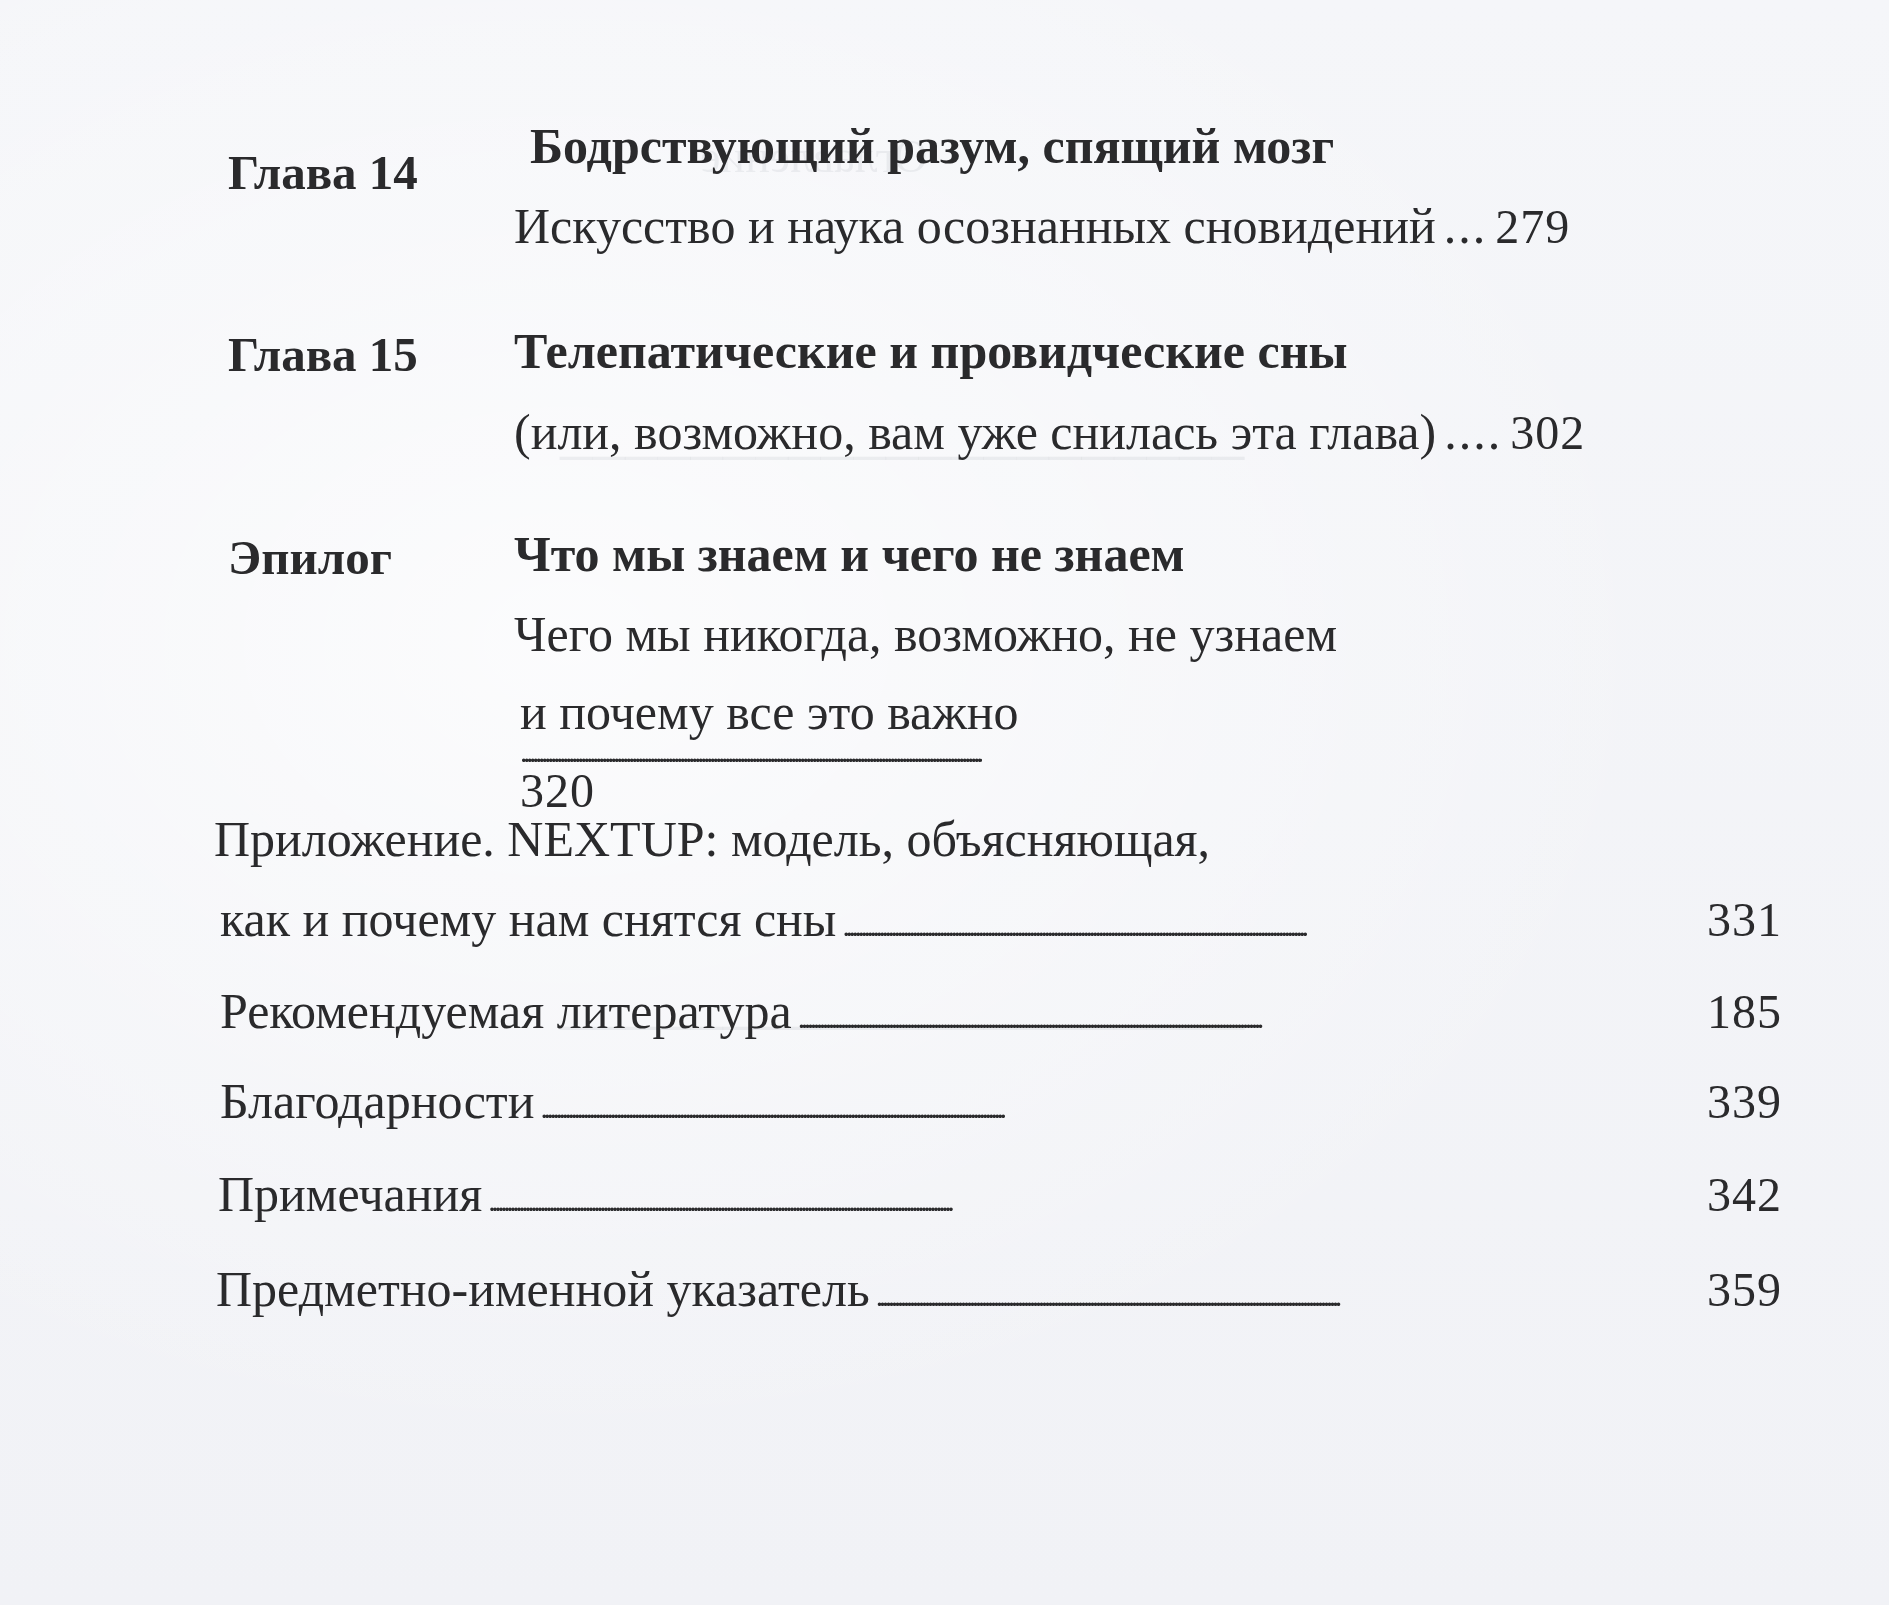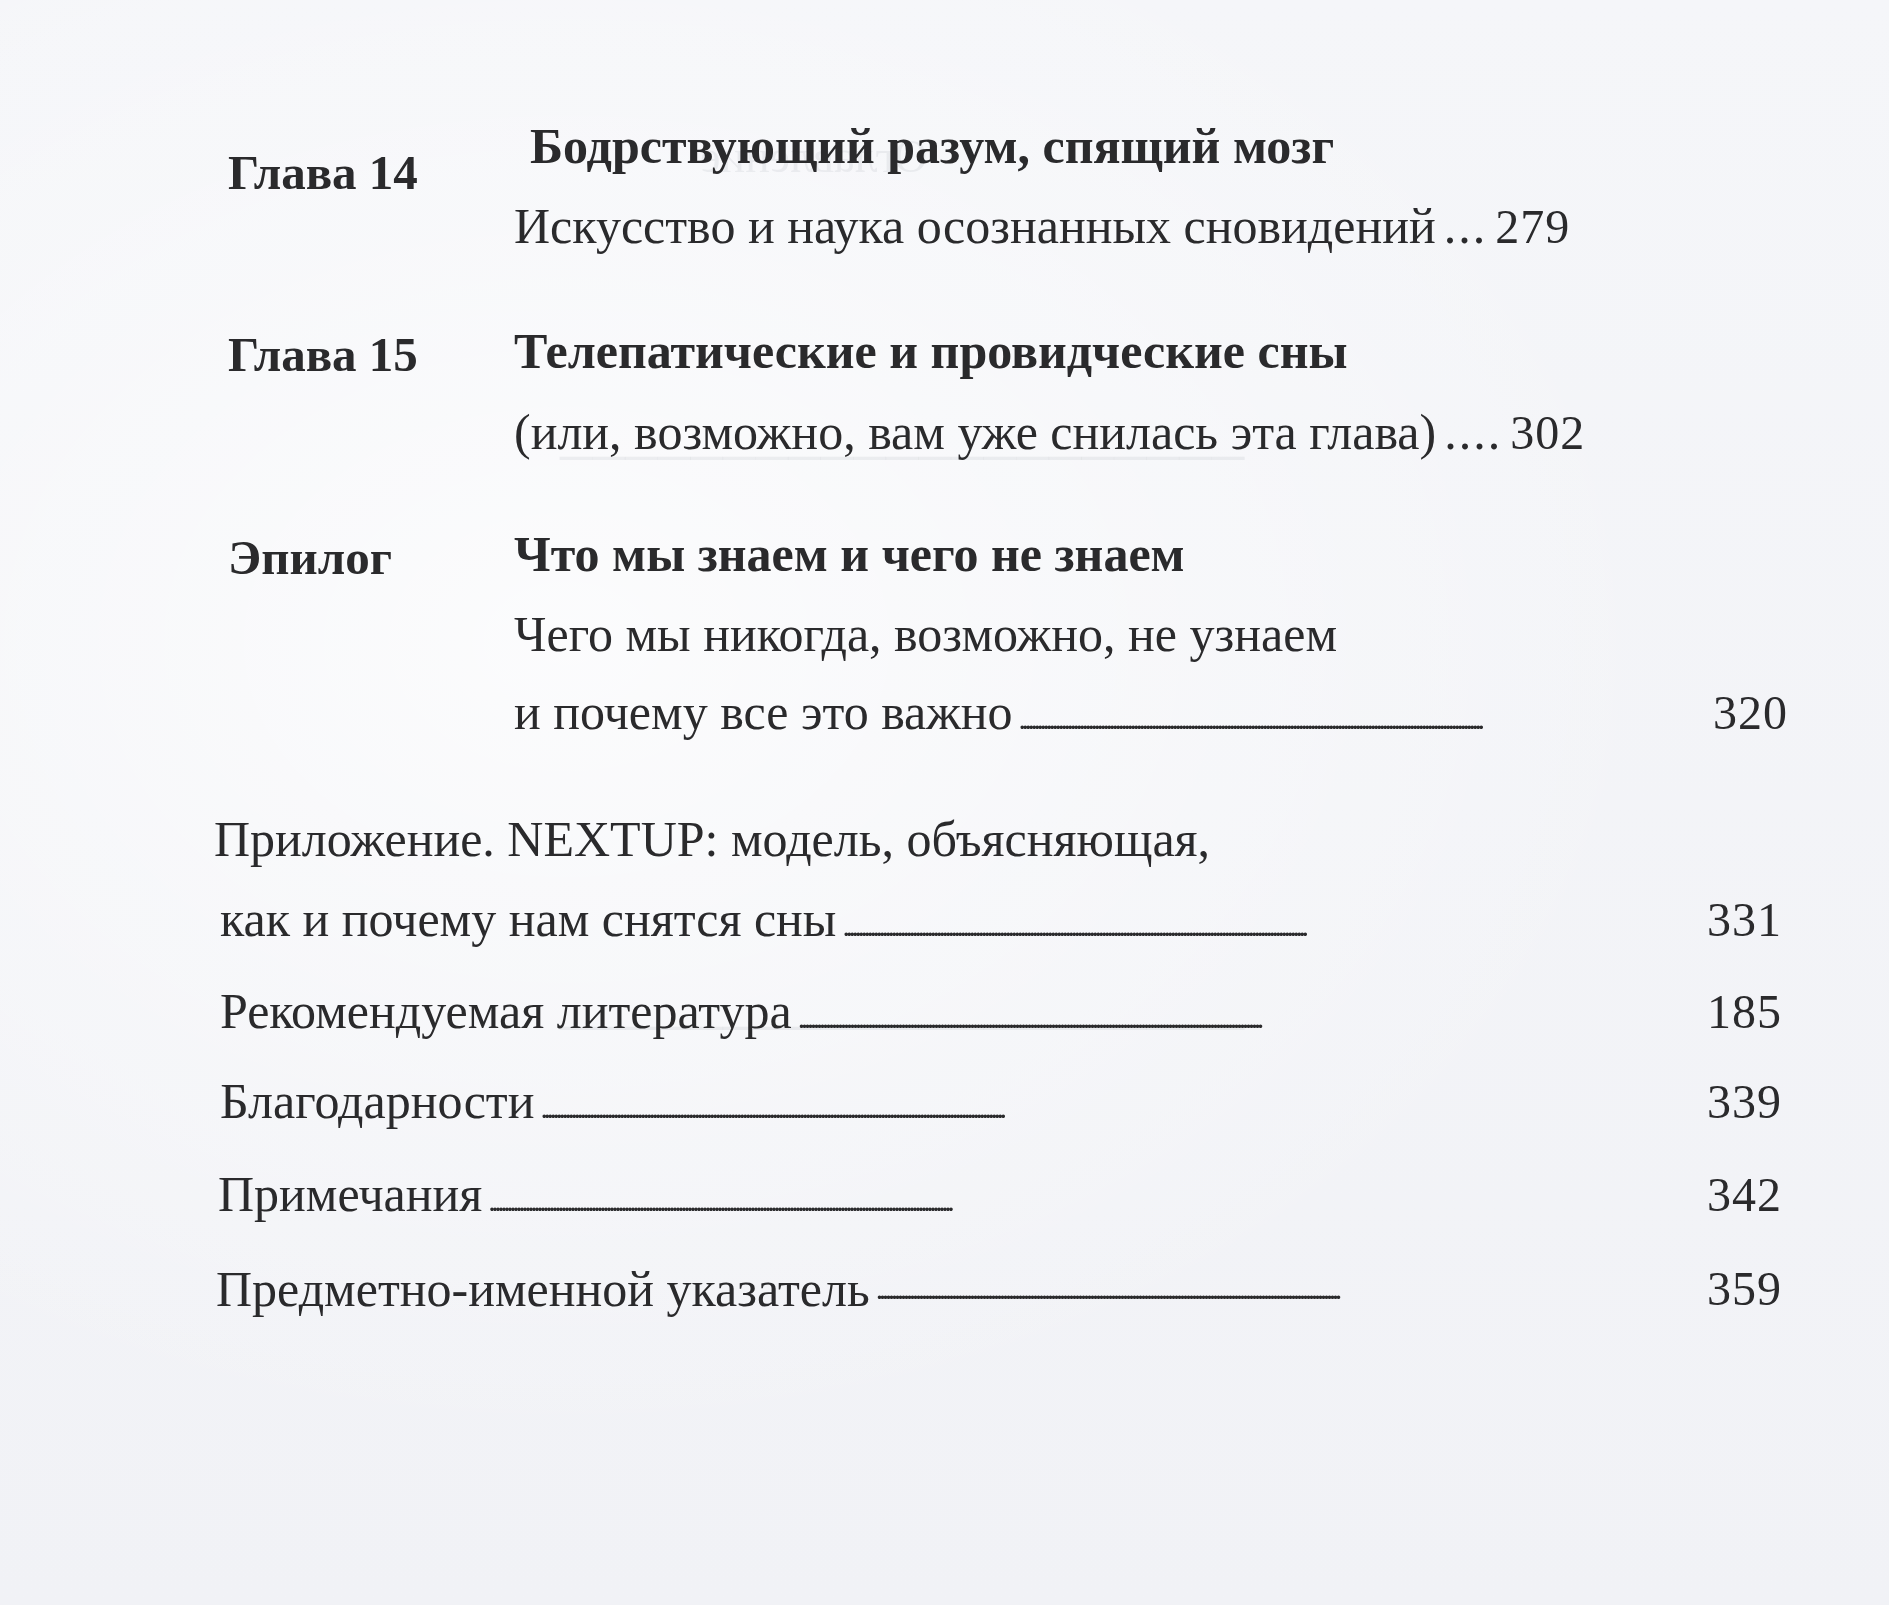--- a/index.html
+++ b/index.html
@@ -69,21 +69,21 @@
       <span class="text">(или, возможно, вам уже снилась эта глава)</span>
       <span class="short-dots">....</span>
       <span class="page-num">302</span>
     </div>
   </div>
 
   <div>
     <div class="label" style="top:529px;">Эпилог</div>
     <div class="line title" style="left:514px; top:529px;">Что мы знаем и чего не знаем</div>
     <div class="line" style="left:514px; top:609px;">Чего мы никогда, возможно, не узнаем</div>
-    <div class="toc-row" style="left:514px; top:687px; width:1274px;">
+    <div class="toc-row" style="left:514px; top:687px; width:1274px;flex-direction:column;">
       <span class="text">и почему все это важно</span>
       <span class="dots"></span>
       <span class="page-num">320</span>
     </div>
   </div>
 
   <div>
     <div class="line" style="left:214px; top:814px;">Приложение. NEXTUP: модель, объясняющая,</div>
     <div class="toc-row" style="left:220px; top:894px; width:1562px;">
       <span class="text">как и почему нам снятся сны</span>
@@ -103,19 +103,19 @@
     <span class="dots"></span>
     <span class="page-num">339</span>
   </div>
 
   <div class="toc-row" style="left:218px; top:1169px; width:1564px;">
     <span class="text">Примечания</span>
     <span class="dots"></span>
     <span class="page-num">342</span>
   </div>
 
-  <div class="toc-row" style="left:216px; top:1264px; width:1566px;align-items:center;">
+  <div class="toc-row" style="left:216px; top:1264px; width:1566px;">
     <span class="text">Предметно-именной указатель</span>
     <span class="dots"></span>
     <span class="page-num">359</span>
   </div>
 
 </div>
 
 </body></html>

